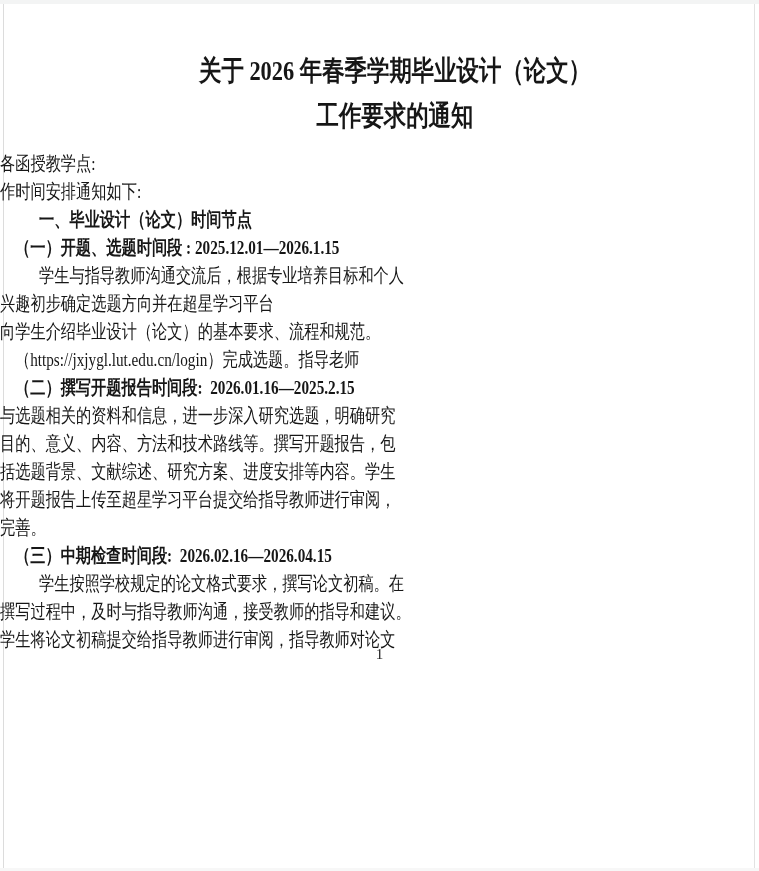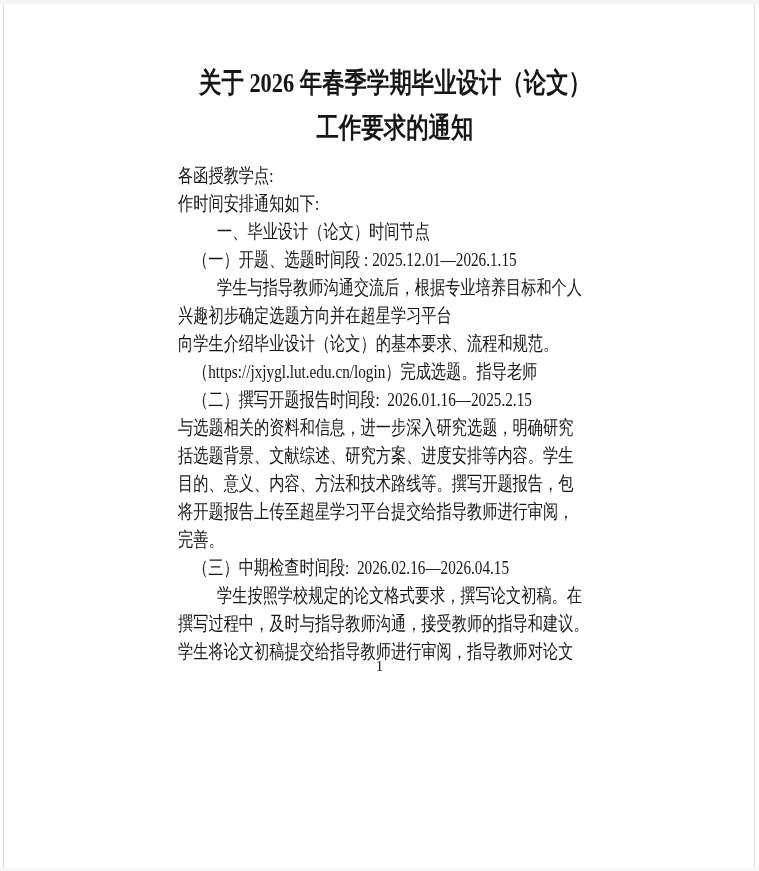--- a/index.html
+++ b/index.html
@@ -17,42 +17,42 @@
     color: #161616;
   }
   
   .band-top    { position: absolute; top: 0; left: 0; right: 0; height: 4px; background: #f3f4f4; }
   .band-bottom { position: absolute; bottom: 0; left: 0; right: 0; height: 3px; background: #f7f7f7; }
   .edge-left   { position: absolute; top: 4px; bottom: 0; left: 3px;  width: 1px; background: #dcdcdc; }
   .edge-right  { position: absolute; top: 4px; bottom: 0; left: 754px; width: 1px; background: #e2e2e2; }
 
   .content { position: absolute; top: 0; left: 0; width: 100%; }
 
-  .title-block { padding-top: 60px; padding-left: 30px; text-align: center; }
+  .title-block { padding-top: 48px; padding-left: 30px; text-align: center; }
   .title-line {
     height: 45px;
     line-height: 45px;
     font-size: 28px;
     font-weight: bold;
     white-space: pre;
     letter-spacing: 0;
   }
   .title-line > span { display: inline-block; transform: scaleX(0.8); }
 
-  .body-block { margin-left: 178px; margin-top: 12px; }
+  .body-block { margin-top: 12px; }
   .bline {
     height: 28px;
     line-height: 28px;
     font-size: 19.5px;
     white-space: pre;
   }
   .bline > span { display: inline-block; transform: scaleX(0.78); transform-origin: 0 50%; }
   .bline.indent-para  > span { margin-left: 39px; }
   .bline.indent-paren > span { margin-left: 15px; }
-  .bline.bold { font-weight: normal; }
+  .bline.bold { font-weight: bold; }
 
   .page-number {
     margin-top: -10px;
     height: 20px;
     line-height: 20px;
     text-align: center;
     font-size: 15px;
     color: #222;
   }
 </style>
@@ -76,22 +76,22 @@
     <div class="bline"><span>各函授教学点:</span></div>
         <div class="bline"><span>作时间安排通知如下:</span></div>
         <div class="bline indent-para bold"><span>一、毕业设计（论文）时间节点</span></div>
         <div class="bline indent-paren bold"><span>（一）开题、选题时间段 : 2025.12.01—2026.1.15</span></div>
         <div class="bline indent-para"><span>学生与指导教师沟通交流后，根据专业培养目标和个人</span></div>
         <div class="bline"><span>兴趣初步确定选题方向并在超星学习平台</span></div>
         <div class="bline"><span>向学生介绍毕业设计（论文）的基本要求、流程和规范。</span></div>
         <div class="bline indent-paren"><span>（https://jxjygl.lut.edu.cn/login）完成选题。指导老师</span></div>
         <div class="bline indent-paren bold"><span>（二）撰写开题报告时间段:  2026.01.16—2025.2.15</span></div>
         <div class="bline"><span>与选题相关的资料和信息，进一步深入研究选题，明确研究</span></div>
+        <div class="bline"><span>目的、意义、内容、方法和技术路线等。撰写开题报告，包</span></div>
         <div class="bline"><span>括选题背景、文献综述、研究方案、进度安排等内容。学生</span></div>
-        <div class="bline"><span>目的、意义、内容、方法和技术路线等。撰写开题报告，包</span></div>
         <div class="bline"><span>将开题报告上传至超星学习平台提交给指导教师进行审阅，</span></div>
         <div class="bline"><span>完善。</span></div>
         <div class="bline indent-paren bold"><span>（三）中期检查时间段:  2026.02.16—2026.04.15</span></div>
         <div class="bline indent-para"><span>学生按照学校规定的论文格式要求，撰写论文初稿。在</span></div>
         <div class="bline"><span>撰写过程中，及时与指导教师沟通，接受教师的指导和建议。</span></div>
         <div class="bline"><span>学生将论文初稿提交给指导教师进行审阅，指导教师对论文</span></div>
       </div>
 
     <div class="page-number">1</div>
   </div>

